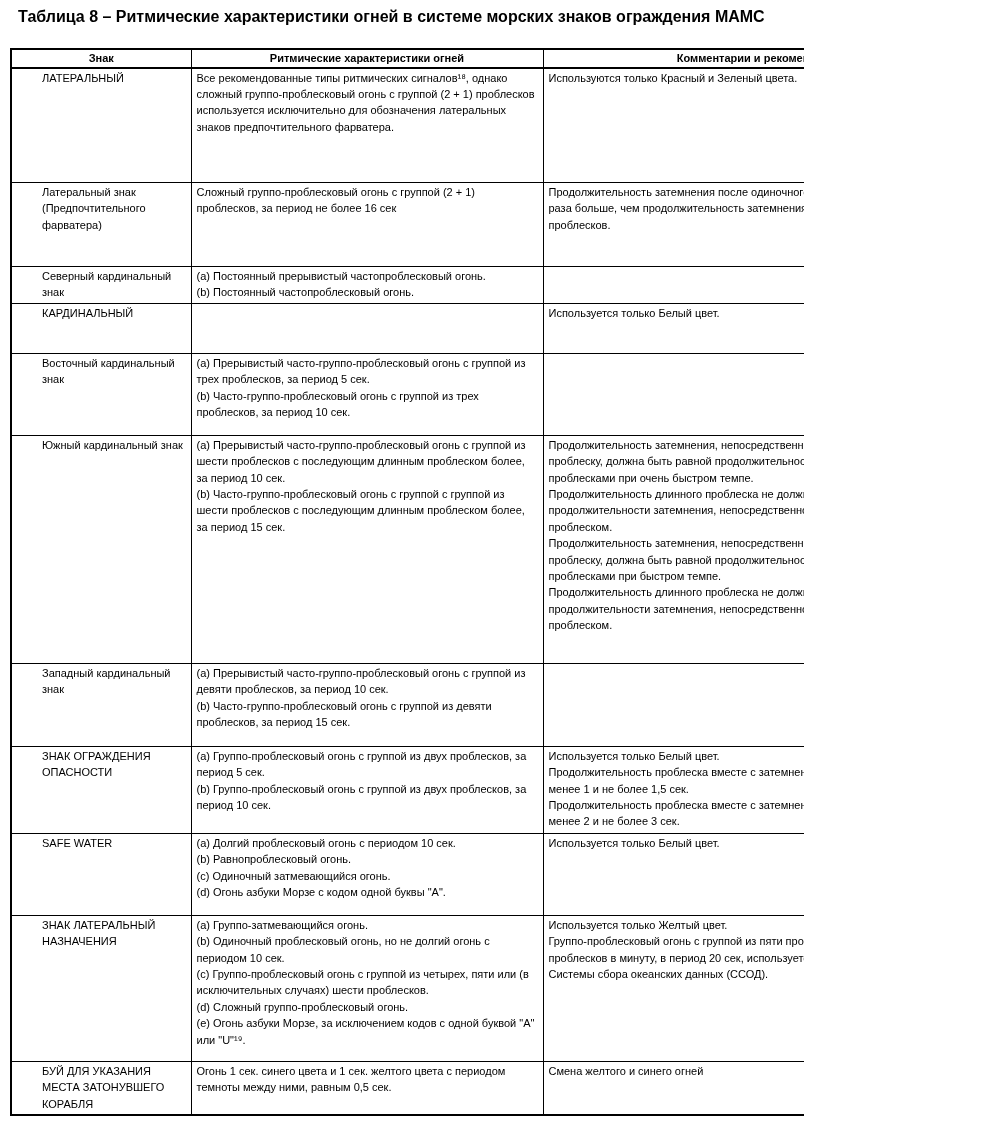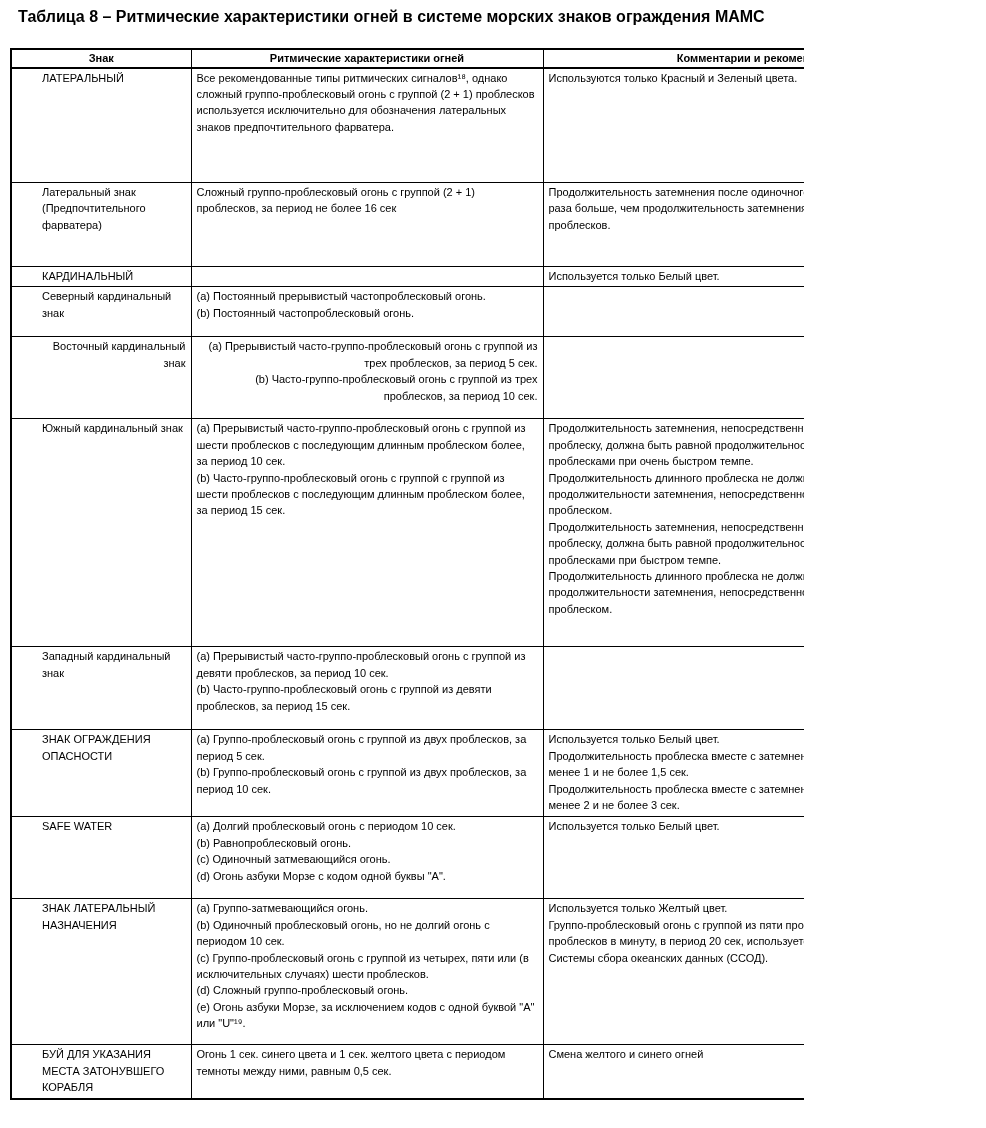--- a/index.html
+++ b/index.html
@@ -52,21 +52,21 @@
     padding: 0 2px;
     border-bottom: 2px solid #000000;
   }
   td { white-space: pre-line; }
   td.sign { white-space: normal; padding-left: 30px; }
   
   tbody tr:nth-child(1)  { height: 115px; }
   tbody tr:nth-child(2)  { height: 84px;  }
   tbody tr:nth-child(3)  { height: 18px;  }
   tbody tr:nth-child(4)  { height: 50px;  }
-  tbody tr:nth-child(5)  { height: 82px; text-align: right;  }
+  tbody tr:nth-child(5)  { height: 82px;  }
   tbody tr:nth-child(6)  { height: 228px; margin-top: 48px; }
   tbody tr:nth-child(7)  { height: 83px;  }
   tbody tr:nth-child(8)  { height: 87px;  }
   tbody tr:nth-child(9)  { height: 82px;  }
   tbody tr:nth-child(10) { height: 146px; }
   tbody tr:nth-child(11) { height: 54px;  }
 </style>
 </head>
 <body>
 
@@ -92,29 +92,29 @@
         <td class="sign">ЛАТЕРАЛЬНЫЙ</td>
         <td class="rhythm">Все рекомендованные типы ритмических сигналов¹⁸, однако сложный группо-проблесковый огонь с группой (2 + 1) проблесков используется исключительно для обозначения латеральных знаков предпочтительного фарватера.</td>
         <td class="comments">Используются только Красный и Зеленый цвета.</td>
       </tr>
       <tr>
         <td class="sign">Латеральный знак (Предпочтительного фарватера)</td>
         <td class="rhythm">Сложный группо-проблесковый огонь с группой (2 + 1) проблесков, за период не более 16 сек</td>
         <td class="comments">Продолжительность затемнения после одиночного проблеска должны быть в три раза больше, чем продолжительность затемнения после группы из двух проблесков.</td>
       </tr>
       <tr>
-        <td class="sign">КАРДИНАЛЬНЫЙ</td>
-        <td class="rhythm"></td>
-        <td class="comments">Используется только Белый цвет.</td>
-      </tr>
-      <tr>
         <td class="sign">Северный кардинальный знак</td>
         <td class="rhythm">(a) Постоянный прерывистый частопроблесковый огонь.
 (b) Постоянный частопроблесковый огонь.</td>
         <td class="comments"></td>
+      </tr>
+      <tr>
+        <td class="sign">КАРДИНАЛЬНЫЙ</td>
+        <td class="rhythm"></td>
+        <td class="comments">Используется только Белый цвет.</td>
       </tr>
       <tr>
         <td class="sign">Восточный кардинальный знак</td>
         <td class="rhythm">(a) Прерывистый часто-группо-проблесковый огонь с группой из трех проблесков, за период 5 сек.
 (b) Часто-группо-проблесковый огонь с группой из трех проблесков, за период 10 сек.</td>
         <td class="comments"></td>
       </tr>
       <tr>
         <td class="sign">Южный кардинальный знак</td>
         <td class="rhythm">(a) Прерывистый часто-группо-проблесковый огонь с группой из шести проблесков с последующим длинным проблеском более, за период 10 сек.

